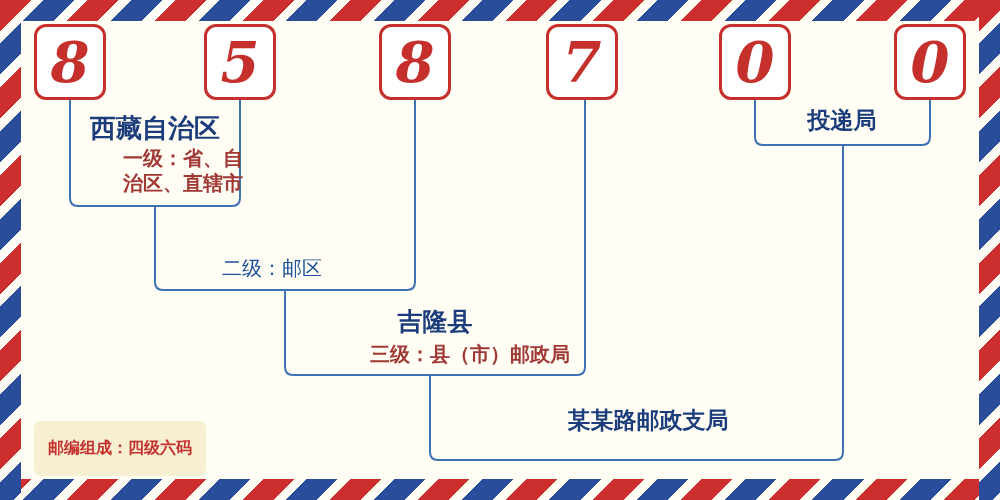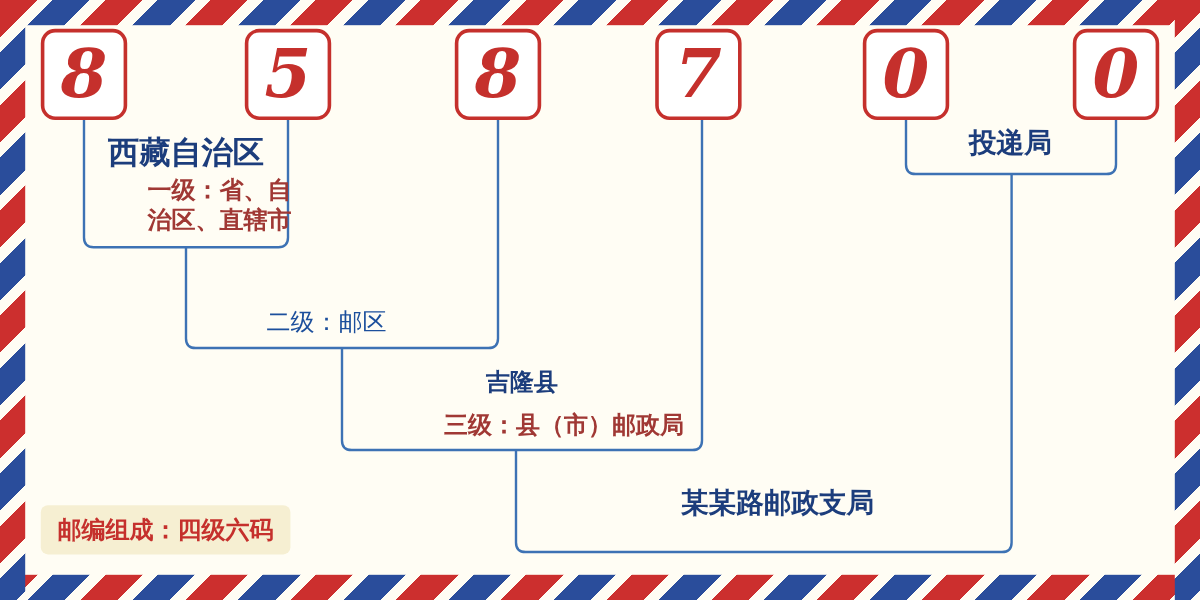--- a/index.html
+++ b/index.html
@@ -65,33 +65,33 @@
     font-weight:bold;
   }
   .desc-label{
     color:var(--desc-red,#a03834);
     font-weight:bold;
     margin-left:30px;
   }
   .lv1-name{left:155px;top:112px;font-size:26px;}
   .lv1-desc{left:155px;top:146px;font-size:20px;width:124px;white-space:normal;}
   .lv2-desc{left:272px;top:256px;font-size:20px;color:var(--level2-blue,#1c4f9c);}
-  .lv3-name{left:435px;top:306px;font-size:20px;}
+  .lv3-name{left:435px;top:306px;font-size:25px;}
   .lv3-desc{left:440px;top:342px;font-size:20px;}
   .lv4-name{left:648px;top:390px;font-size:23px;margin-top:16px;}
   .lv4-desc{left:648px;top:424px;font-size:20px;}
   .lv56-name{left:842px;top:106px;font-size:23px;}
 
   .footer-note{
     position:absolute;
     left:34px;top:421px;
     background:var(--footer-bg,#f6efd2);
     color:var(--digit-red,#c5302c);
-    font-size:20px;font-weight:bold;
-    padding:7px 14px;
+    font-size:16px;font-weight:bold;
+    padding:17px 14px;
     border-radius:6px;
     white-space:nowrap;
   }
 </style>
 </head>
 <body>
 
 <div class="canvas">
 
   <div class="band band-top"></div>

